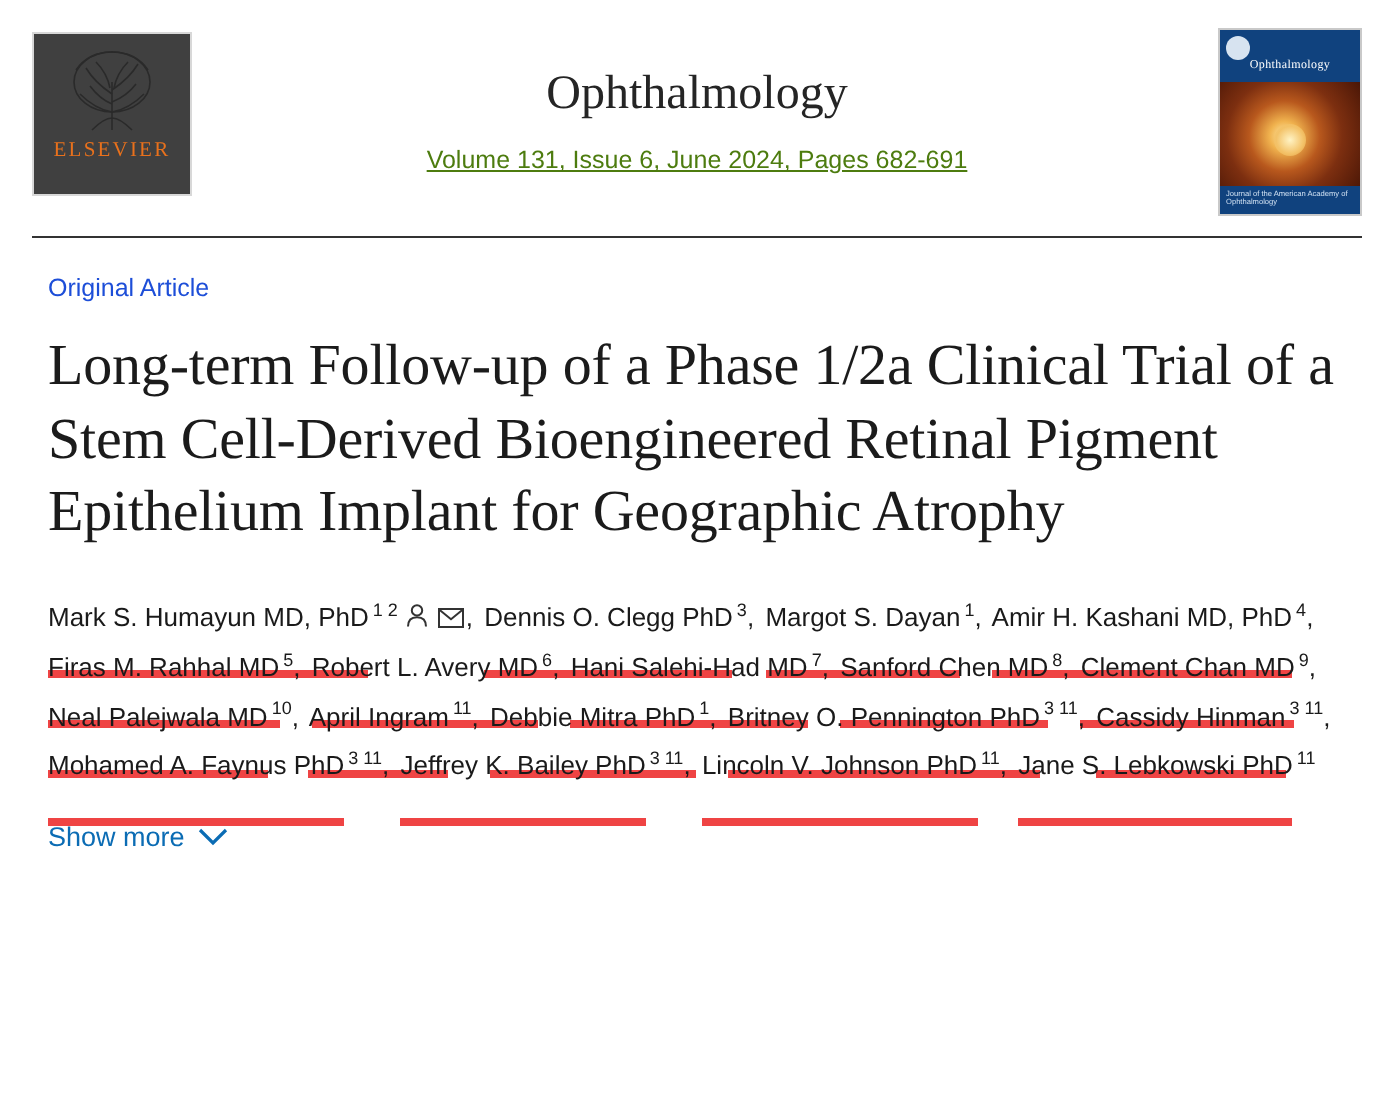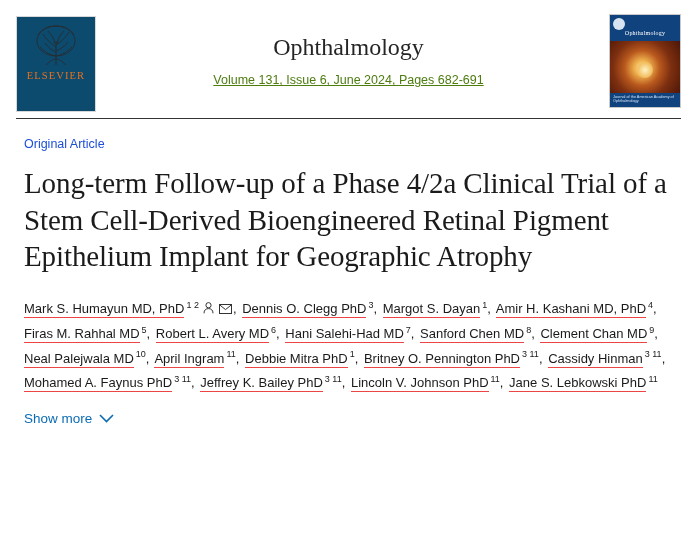--- a/index.html
+++ b/index.html
@@ -28,24 +28,24 @@
     height: 118px;
     padding: 14px 16px 0 16px;
     box-sizing: border-box;
   }
 
   .elsevier-logo {
     position: absolute;
     left: 16px;
     top: 16px;
     width: 80px;
-    height: 96px;
+    height: 82px;
     border: 1px solid #d8d8d8;
     box-sizing: border-box;
-    background: #0c4a6e;
+    background: #404040;
     display: flex;
     flex-direction: column;
     align-items: center;
     justify-content: flex-start;
     padding-top: 4px;
   }
   .elsevier-tree {
     width: 56px;
     height: 48px;
     display: block;
@@ -168,22 +168,22 @@
   
   .authors {
     font-size: 13px;
     line-height: 1.85;
     color: #1a1a1a;
   }
   .author {
     white-space: nowrap;
   }
   .author-name {
-    border-bottom: 1px solid #ef4444;
-    padding-bottom: 1px;
+    border-bottom: 4px solid #ef4444;
+    padding-bottom: 19px;
     cursor: pointer;
   }
   .sup {
     font-size: 9px;
     vertical-align: super;
     color: #1a1a1a;
     margin-left: 2px;
   }
   .sep {
     margin-right: 2px;
@@ -246,21 +246,21 @@
       </div>
       <div class="cover-img"></div>
       <div class="cover-foot">Journal of the American Academy of Ophthalmology</div>
     </div>
   </div>
 
   <div class="divider"></div>
 
   <div class="article">
     <p class="article-type">Original Article</p>
-    <h2 class="article-title">Long-term Follow-up of a Phase 4/2a Clinical Trial of a Stem Cell-Derived Bioengineered Retinal Pigment Epithelium Implant for Geographic Atrophy</h2>
+    <h2 class="article-title">Long-term Follow-up of a Phase 1/2a Clinical Trial of a Stem Cell-Derived Bioengineered Retinal Pigment Epithelium Implant for Geographic Atrophy</h2>
 
     <div class="authors"><span class="author"><span class="author-name">Mark S. Humayun MD, PhD</span><span class="sup">1 2</span><span class="icon-person"><svg width="11" height="12" viewBox="0 0 11 12">
               <circle cx="5.5" cy="3.2" r="2.6" fill="none" stroke="#333" stroke-width="1"></circle>
               <path d="M1 11.3 C1 7.9 3 6.6 5.5 6.6 C8 6.6 10 7.9 10 11.3" fill="none" stroke="#333" stroke-width="1"></path>
             </svg></span><span class="icon-envelope"><svg width="13" height="10" viewBox="0 0 13 10">
               <rect x="0.5" y="0.5" width="12" height="9" fill="none" stroke="#333" stroke-width="1"></rect>
               <path d="M0.7 0.9 L6.5 5.6 L12.3 0.9" fill="none" stroke="#333" stroke-width="1"></path>
             </svg></span><span class="sep">,</span></span> <span class="author"><span class="author-name">Dennis O. Clegg PhD</span><span class="sup">3</span><span class="sep">,</span></span> <span class="author"><span class="author-name">Margot S. Dayan</span><span class="sup">1</span><span class="sep">,</span></span> <span class="author"><span class="author-name">Amir H. Kashani MD, PhD</span><span class="sup">4</span><span class="sep">,</span></span> <span class="author"><span class="author-name">Firas M. Rahhal MD</span><span class="sup">5</span><span class="sep">,</span></span> <span class="author"><span class="author-name">Robert L. Avery MD</span><span class="sup">6</span><span class="sep">,</span></span> <span class="author"><span class="author-name">Hani Salehi-Had MD</span><span class="sup">7</span><span class="sep">,</span></span> <span class="author"><span class="author-name">Sanford Chen MD</span><span class="sup">8</span><span class="sep">,</span></span> <span class="author"><span class="author-name">Clement Chan MD</span><span class="sup">9</span><span class="sep">,</span></span> <span class="author"><span class="author-name">Neal Palejwala MD</span><span class="sup">10</span><span class="sep">,</span></span> <span class="author"><span class="author-name">April Ingram</span><span class="sup">11</span><span class="sep">,</span></span> <span class="author"><span class="author-name">Debbie Mitra PhD</span><span class="sup">1</span><span class="sep">,</span></span> <span class="author"><span class="author-name">Britney O. Pennington PhD</span><span class="sup">3 11</span><span class="sep">,</span></span> <span class="author"><span class="author-name">Cassidy Hinman</span><span class="sup">3 11</span><span class="sep">,</span></span> <span class="author"><span class="author-name">Mohamed A. Faynus PhD</span><span class="sup">3 11</span><span class="sep">,</span></span> <span class="author"><span class="author-name">Jeffrey K. Bailey PhD</span><span class="sup">3 11</span><span class="sep">,</span></span> <span class="author"><span class="author-name">Lincoln V. Johnson PhD</span><span class="sup">11</span><span class="sep">,</span></span> <span class="author"><span class="author-name">Jane S. Lebkowski PhD</span><span class="sup">11</span></span> </div>
 
     <div class="show-more">

